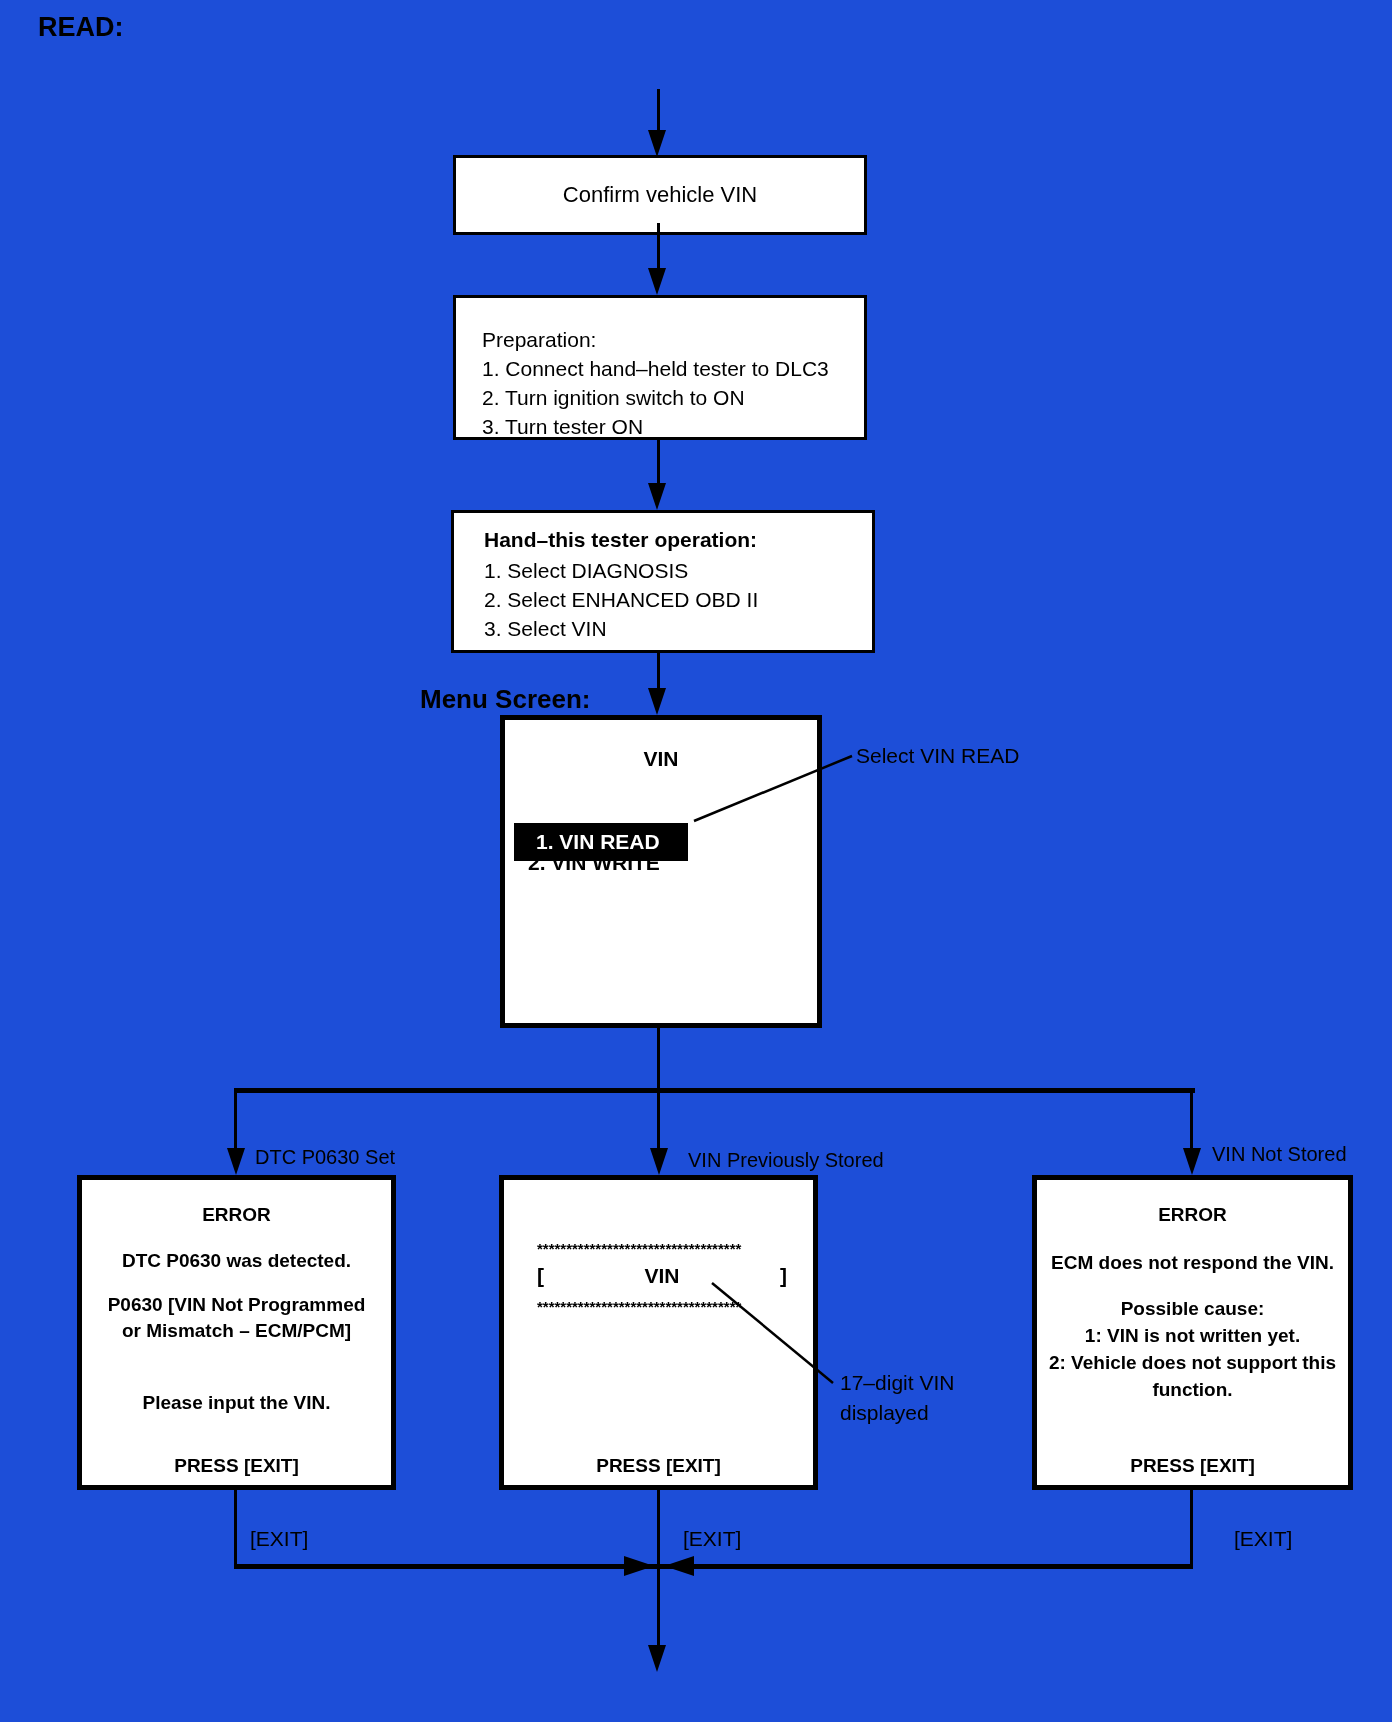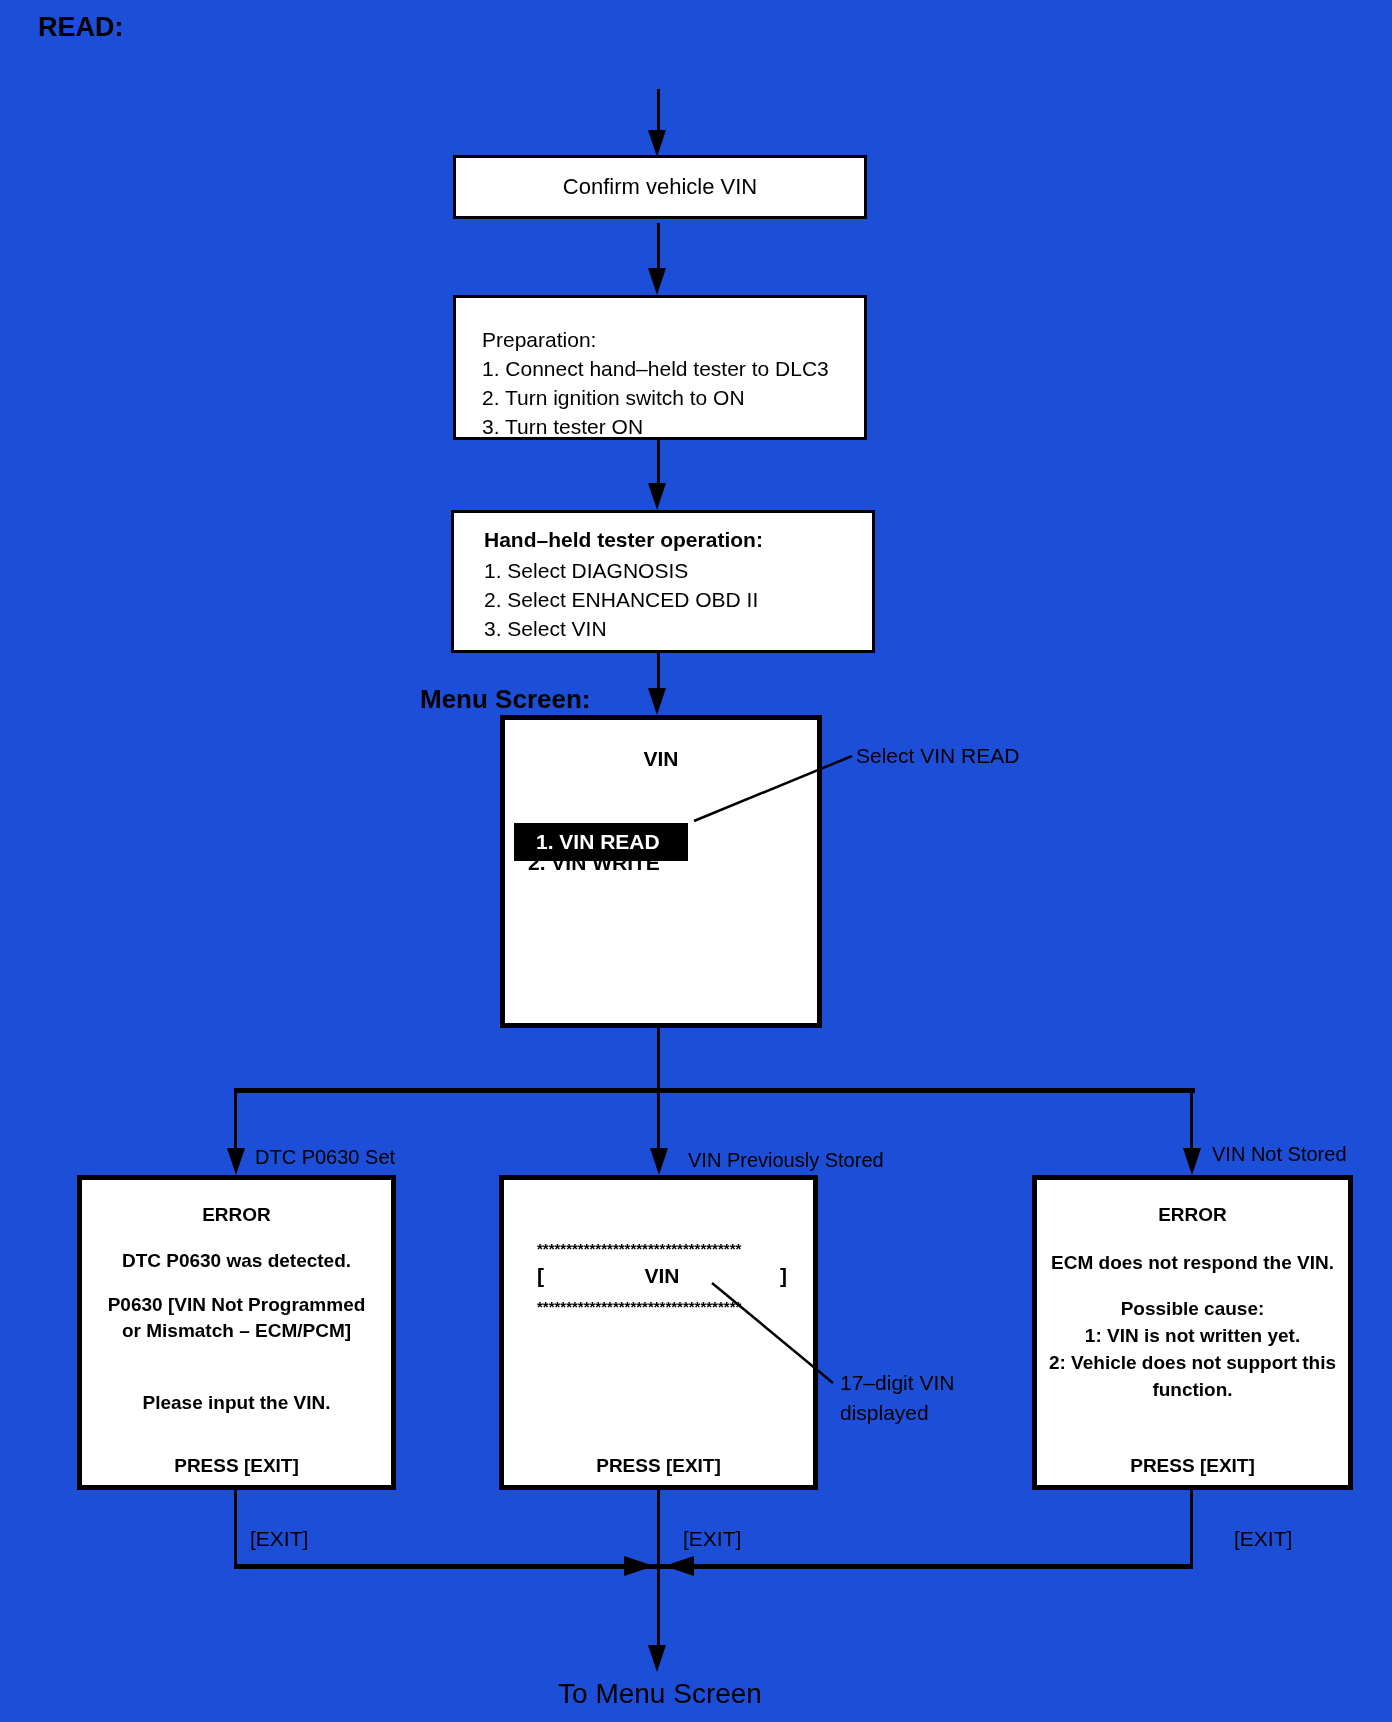--- a/index.html
+++ b/index.html
@@ -34,39 +34,39 @@
 <body>
 
 <div class="canvas">
 
   <div class="h1lbl" style="left:38px;top:12px;">READ:</div>
 
 
   <div class="vline" style="left:657px;top:89px;height:42px;"></div>
   <div class="ah-down" style="left:648px;top:130px;"></div>
 
-  <div class="box center-flex" style="left:453px;top:155px;width:414px;height:64px;font-size:22px;">
+  <div class="box center-flex" style="left:453px;top:155px;width:414px;height:80px;font-size:22px;">
     <span>Confirm vehicle VIN</span>
   </div>
 
   <div class="vline" style="left:657px;top:223px;height:45px;"></div>
   <div class="ah-down" style="left:648px;top:268px;"></div>
 
   <div class="box" style="left:453px;top:295px;width:414px;height:145px;padding:27px 0 0 26px;">
     <div class="listline">Preparation:</div>
     <div class="listline">1. Connect hand–held tester to DLC3</div>
     <div class="listline">2. Turn ignition switch to ON</div>
     <div class="listline">3. Turn tester ON</div>
   </div>
 
   <div class="vline" style="left:657px;top:440px;height:43px;"></div>
   <div class="ah-down" style="left:648px;top:483px;"></div>
 
   <div class="box" style="left:451px;top:510px;width:424px;height:143px;padding:12px 0 0 30px;">
-    <div class="listline" style="font-weight:bold;margin-bottom:2px;">Hand–held tester operation:</div>
+    <div class="listline" style="font-weight:bold;margin-bottom:2px;">Hand–this tester operation:</div>
     <div class="listline">1. Select DIAGNOSIS</div>
     <div class="listline">2. Select ENHANCED OBD II</div>
     <div class="listline">3. Select VIN</div>
   </div>
 
   <div class="vline" style="left:657px;top:653px;height:35px;"></div>
   <div class="ah-down" style="left:648px;top:688px;"></div>
 
   <div class="h1lbl" style="left:420px;top:684px;font-size:26px;">Menu Screen:</div>
 
@@ -137,20 +137,19 @@
   <div class="lbl21" style="left:683px;top:1527px;">[EXIT]</div>
   <div class="lbl21" style="left:1234px;top:1527px;">[EXIT]</div>
 
   <div class="hline" style="left:234px;top:1564px;width:959px;"></div>
   <div class="ah-right" style="left:624px;top:1556px;"></div>
   <div class="ah-left" style="left:664px;top:1556px;"></div>
 
   <div class="vline" style="left:657px;top:1569px;height:76px;"></div>
   <div class="ah-down" style="left:648px;top:1645px;"></div>
 
-  <div class="abs" style="left:510px;top:1678px;width:300px;text-align:center;font-size:28px;">To Menu Screen</div>
 
   <svg class="overlay" width="1392" height="1722" viewBox="0 0 1392 1722">
     <line x1="694" y1="821" x2="852" y2="756" stroke="#000" stroke-width="2.5"></line>
     <line x1="712" y1="1283" x2="833" y2="1383" stroke="#000" stroke-width="2.5"></line>
   </svg>
 
 </div>
 
 </body></html>

